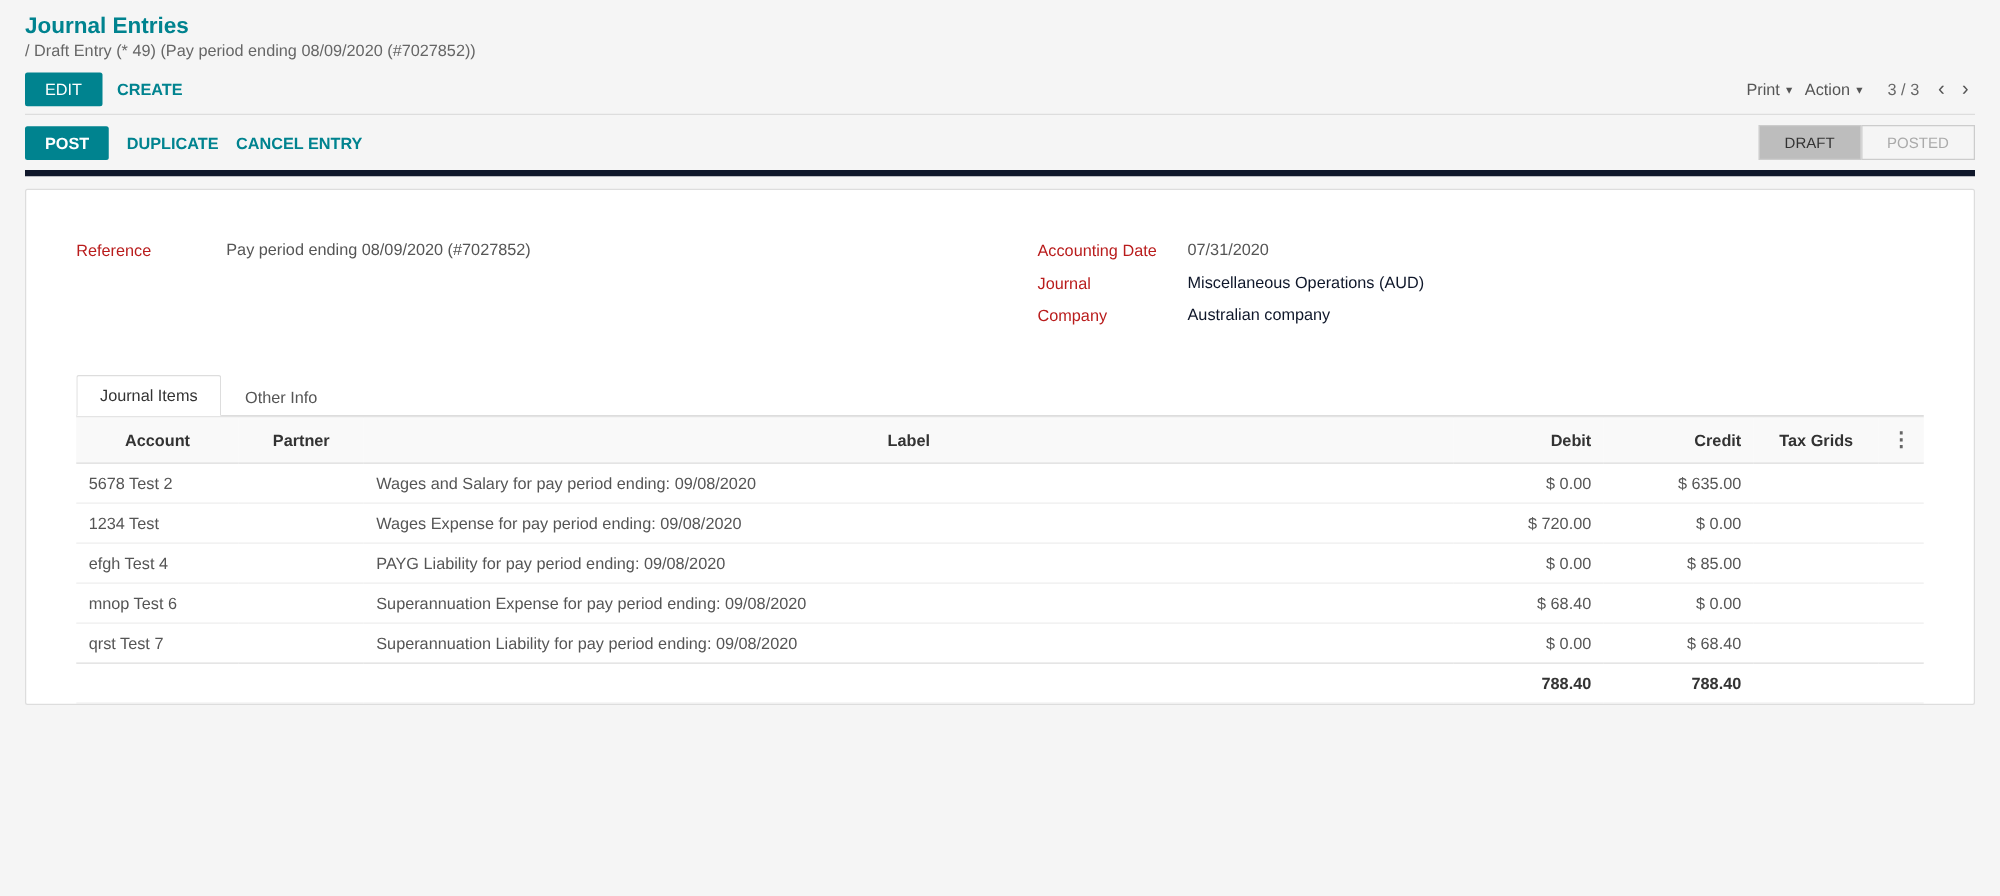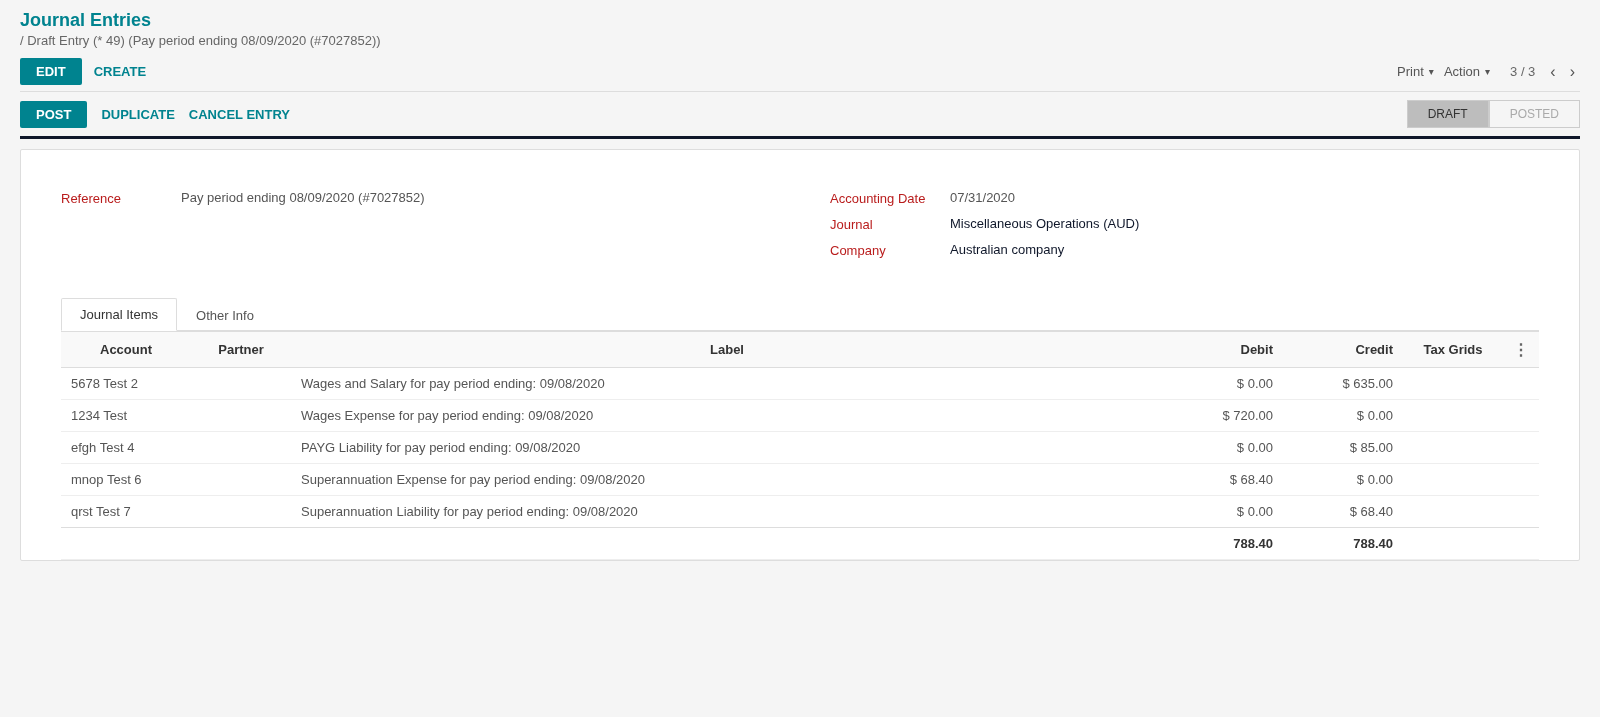--- a/index.html
+++ b/index.html
@@ -5,29 +5,29 @@
     * { box-sizing: border-box; margin: 0; padding: 0; }
     body { font-family: 'Segoe UI', Arial, sans-serif; font-size: 13px; color: #333; background: #f5f5f5; }
 
     .page-wrapper { background: #f5f5f5; min-height: 717px; padding: 10px 20px; }
 
     .breadcrumb { margin-bottom: 4px; }
     .breadcrumb .main-title { font-size: 18px; color: #00838f; font-weight: 600; }
     .breadcrumb .sub-title { font-size: 13px; color: #666; margin-top: 2px; }
 
     .top-bar { display: flex; align-items: center; padding: 6px 0; border-bottom: 1px solid #ddd; margin-bottom: 0; }
-    .top-bar .btn-edit { background: #00838f; color: white; border: none; padding: 6px 16px; font-size: 13px; font-weight: 700; cursor: pointer; border-radius: 2px; }
+    .top-bar .btn-edit { background: #00838f; color: white; border: none; padding: 6px 16px; font-size: 13px; font-weight: 400; cursor: pointer; border-radius: 2px; }
     .top-bar .btn-create { background: none; border: none; color: #00838f; font-size: 13px; font-weight: 600; cursor: pointer; margin-left: 12px; }
     .top-bar .separator { flex: 1; }
     .top-bar .btn-print, .top-bar .btn-action { background: none; border: none; color: #555; font-size: 13px; cursor: pointer; margin-left: 10px; display: flex; align-items: center; gap: 3px; }
     .top-bar .nav-info { margin-left: 20px; color: #666; font-size: 13px; }
     .top-bar .nav-arrows { margin-left: 10px; display: flex; gap: 4px; }
     .top-bar .nav-arrow { background: none; border: none; font-size: 16px; color: #555; cursor: pointer; padding: 2px 5px; }
 
-    .action-bar { display: flex; align-items: center; padding: 8px 0; border-bottom: 3px solid #0f172a; margin-bottom: 0; }
+    .action-bar { display: flex; align-items: center; padding: 8px 0; border-bottom: 5px solid #0f172a; margin-bottom: 0; }
     .action-bar .btn-post { background: #00838f; color: white; border: none; padding: 6px 16px; font-size: 13px; font-weight: 600; cursor: pointer; border-radius: 2px; }
     .action-bar .btn-dup, .action-bar .btn-cancel { background: none; border: none; color: #00838f; font-size: 13px; font-weight: 600; cursor: pointer; margin-left: 14px; }
     .action-bar .status-area { margin-left: auto; display: flex; align-items: center; gap: 0; }
     .status-btn { padding: 6px 20px; font-size: 12px; font-weight: 400; border: 1px solid #ccc; cursor: pointer; background: #e0e0e0; color: #666; }
     .status-btn.active { background: #bdbdbd; color: #333; }
     .status-btn.inactive { background: #f5f5f5; color: #aaa; text-align: center; }
 
     .content-card { background: white; border: 1px solid #ddd; border-radius: 2px; margin-top: 10px; padding: 30px 40px 0 40px; }
 
     .form-section { display: flex; gap: 60px; margin-bottom: 30px; padding-top: 10px; }

